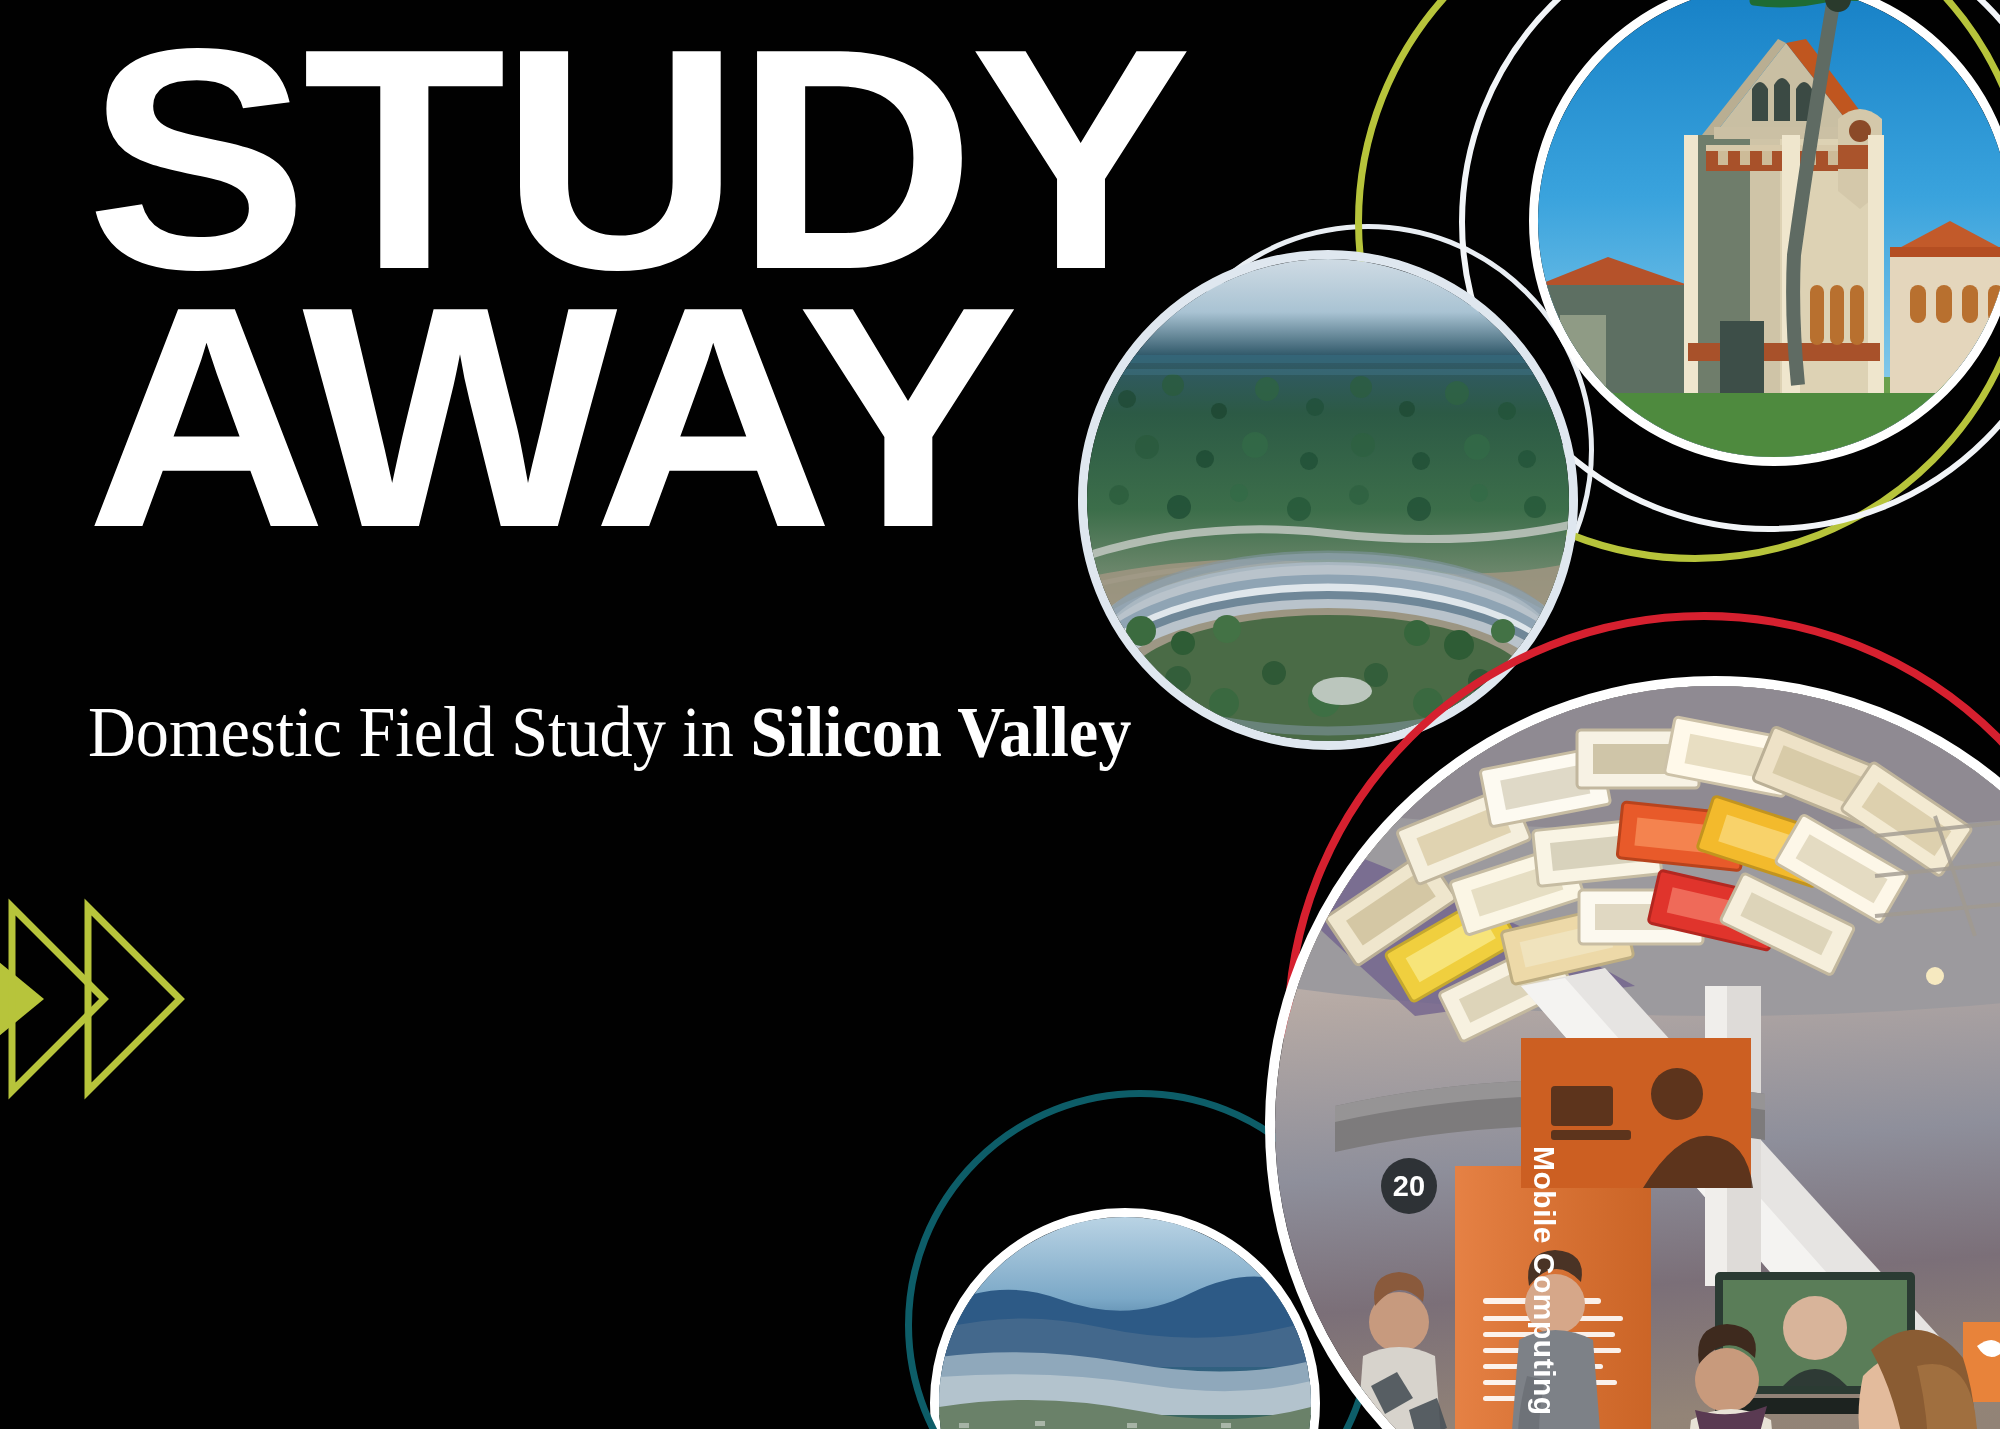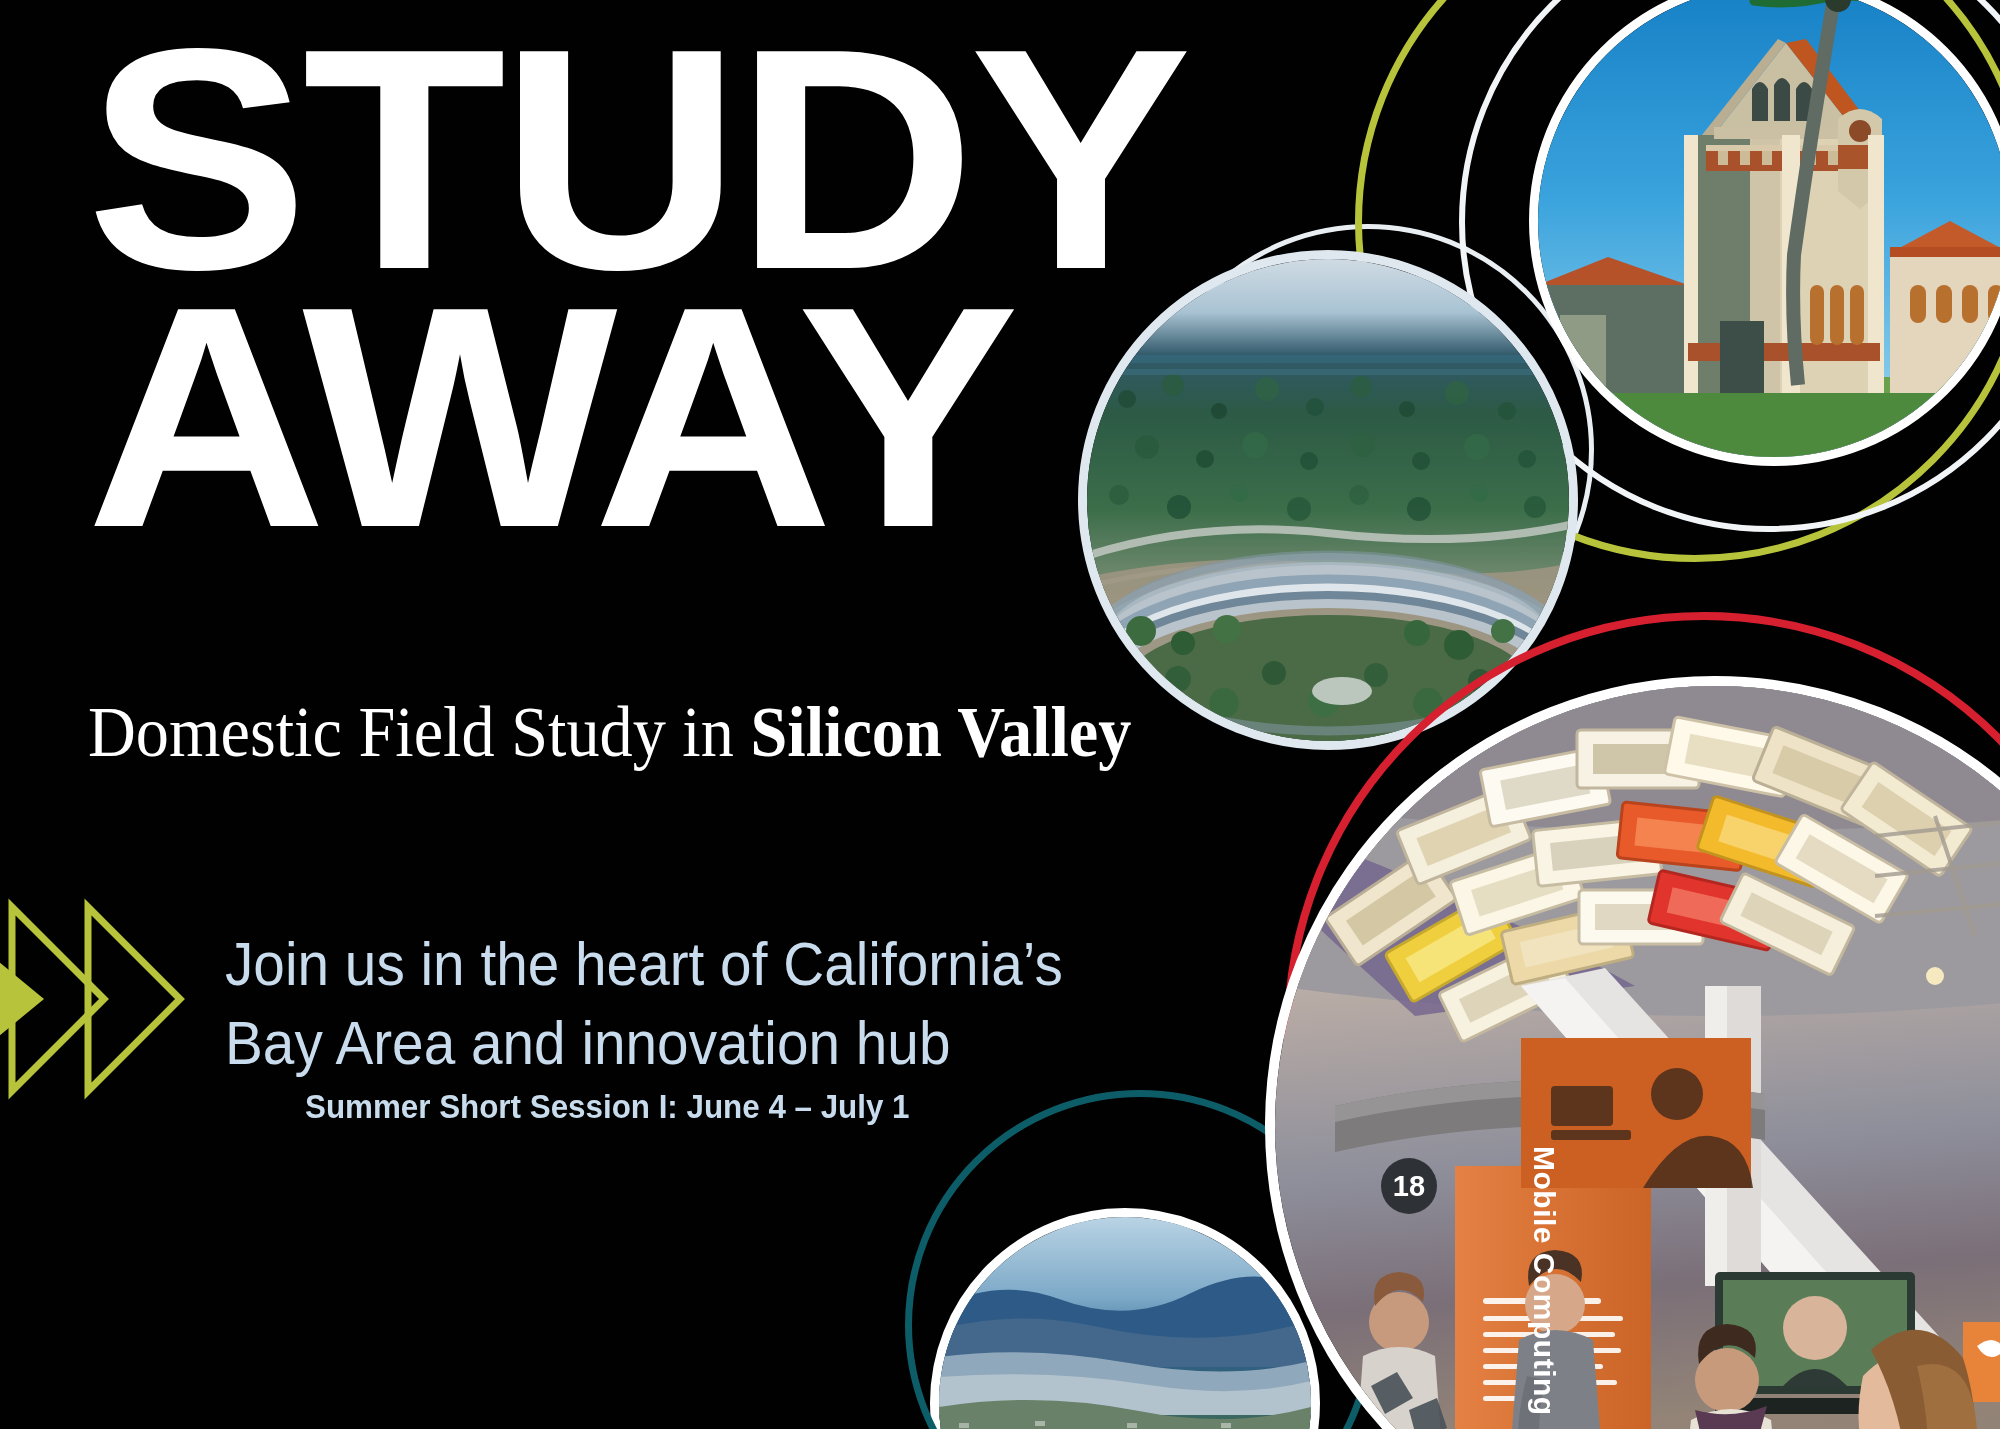--- a/index.html
+++ b/index.html
@@ -620,21 +620,21 @@
           <path d="M742 726 q22 -14 44 0 l10 120 l-64 0 Z" fill="#a64b55"></path>
           <rect x="744" y="844" width="56" height="36" fill="#2f3d52"></rect>
         </g>
         <g>
           <circle cx="842" cy="708" r="22" fill="#b98a6e"></circle>
           <path d="M822 734 q22 -14 44 0 l10 114 l-64 0 Z" fill="#e0697f"></path>
           <rect x="826" y="846" width="54" height="34" fill="#2b3a50"></rect>
           <path d="M800 756 l36 -8 l6 62 l-38 6 Z" fill="#6b4a33"></path>
         </g>
       </svg>
-      <div class="museum-label-18">18</div>
+      <div class="museum-label-18">20</div>
       <div class="museum-label-mobile">Mobile Computing</div>
     </div>
   </div>
 
   <div class="chevrons">
     <svg width="210" height="210" viewBox="0 0 210 210">
       <polygon points="-60,12 52,104 -60,196" fill="#b7c43b"></polygon>
       <polygon points="20,12 112,104 20,196" fill="none" stroke="#b7c43b" stroke-width="7"></polygon>
       <polygon points="96,12 188,104 96,196" fill="none" stroke="#b7c43b" stroke-width="7"></polygon>
     </svg>
@@ -642,19 +642,14 @@
 
   <div class="headline">
     <span class="line">STUDY</span>
     <span class="line">AWAY</span>
   </div>
 
   <div class="subtitle">
     <span>Domestic Field Study in </span><b>Silicon Valley</b>
   </div>
 
-  <div class="body-block">
-    <div class="body-line">Join us in the heart of California’s</div>
-    <div class="body-line">Bay Area and innovation hub</div>
-    <div class="session-line">Summer Short Session I: June 4 – July 1</div>
-  </div>
 
 </div>
 
 </body></html>

